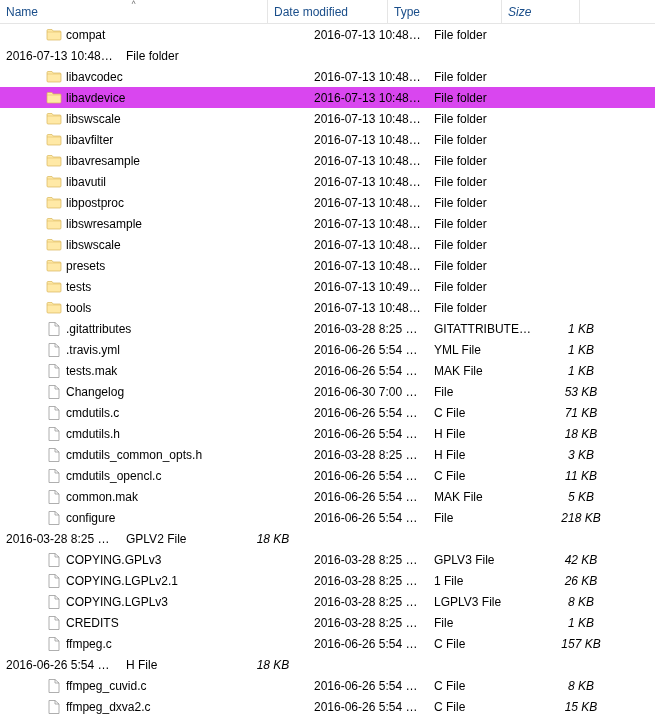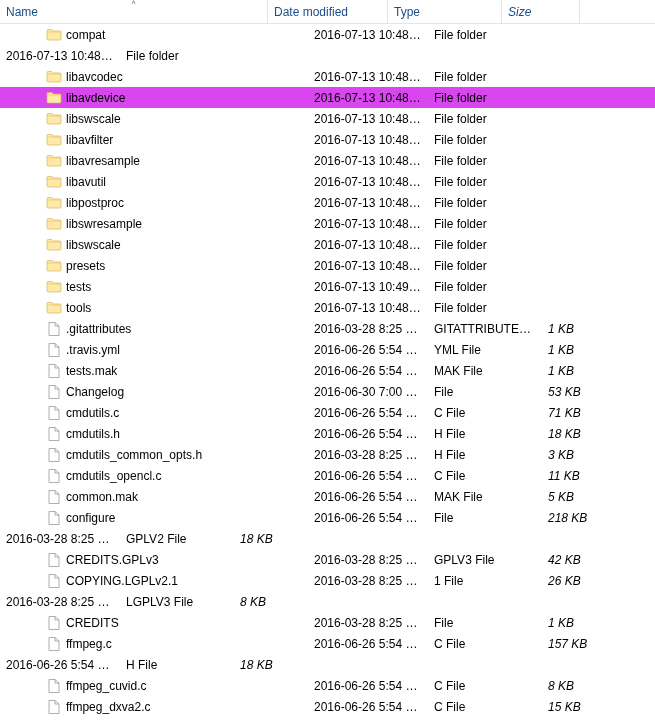--- a/index.html
+++ b/index.html
@@ -24,21 +24,21 @@
     border-right: 1px solid #e5e5e5;
     height: 100%;
     display: flex;
     align-items: center;
     position: relative;
   }
   .col-name  { width: 268px; }
   .col-date  { width: 120px; }
   .col-type  { width: 114px; }
   .col-size  { width: 78px; justify-content: flex-start; font-style: italic; }
-  .row .col-size { justify-content: flex-end; }
+  .row .col-size { justify-content: flex-end; text-align: center; }
   .header .sort-ind {
     position: absolute;
     left: 50%;
     top: -2px;
     transform: translateX(-50%);
     font-size: 8px;
     color: #6e6e6e;
   }
   .rows { }
   .row {
@@ -423,41 +423,50 @@
       <div class="col col-size">18 KB</div>
     </div>
     <div class="row">
       <div class="col col-name">
         <span class="icon icon-file">
   <svg viewBox="0 0 16 16" width="16" height="16">
     <path d="M3 1.5h6L13 5v9.5H3z" fill="#ffffff" stroke="#9a9a9a" stroke-width="0.8"></path>
     <path d="M9 1.5V5h4" fill="none" stroke="#9a9a9a" stroke-width="0.8"></path>
   </svg>
 </span>
-        <span class="name-text">CREDITS.GPLv3</span>
+        <span class="name-text">COPYING.GPLv3</span>
       </div>
       <div class="col col-date">2016-03-28 8:25 PM</div>
       <div class="col col-type">GPLV3 File</div>
       <div class="col col-size">42 KB</div>
     </div>
     <div class="row">
       <div class="col col-name">
         <span class="icon icon-file">
   <svg viewBox="0 0 16 16" width="16" height="16">
     <path d="M3 1.5h6L13 5v9.5H3z" fill="#ffffff" stroke="#9a9a9a" stroke-width="0.8"></path>
     <path d="M9 1.5V5h4" fill="none" stroke="#9a9a9a" stroke-width="0.8"></path>
   </svg>
 </span>
         <span class="name-text">COPYING.LGPLv2.1</span>
       </div>
       <div class="col col-date">2016-03-28 8:25 PM</div>
       <div class="col col-type">1 File</div>
       <div class="col col-size">26 KB</div>
     </div>
     <div class="row">
+      <div class="col col-name">
+        <span class="icon icon-file">
+  <svg viewBox="0 0 16 16" width="16" height="16">
+    <path d="M3 1.5h6L13 5v9.5H3z" fill="#ffffff" stroke="#9a9a9a" stroke-width="0.8"></path>
+    <path d="M9 1.5V5h4" fill="none" stroke="#9a9a9a" stroke-width="0.8"></path>
+  </svg>
+</span>
+        <span class="name-text">COPYING.LGPLv3</span>
+      </div>
       <div class="col col-date">2016-03-28 8:25 PM</div>
       <div class="col col-type">LGPLV3 File</div>
       <div class="col col-size">8 KB</div>
     </div>
     <div class="row">
       <div class="col col-name">
         <span class="icon icon-file">
   <svg viewBox="0 0 16 16" width="16" height="16">
     <path d="M3 1.5h6L13 5v9.5H3z" fill="#ffffff" stroke="#9a9a9a" stroke-width="0.8"></path>
     <path d="M9 1.5V5h4" fill="none" stroke="#9a9a9a" stroke-width="0.8"></path>

